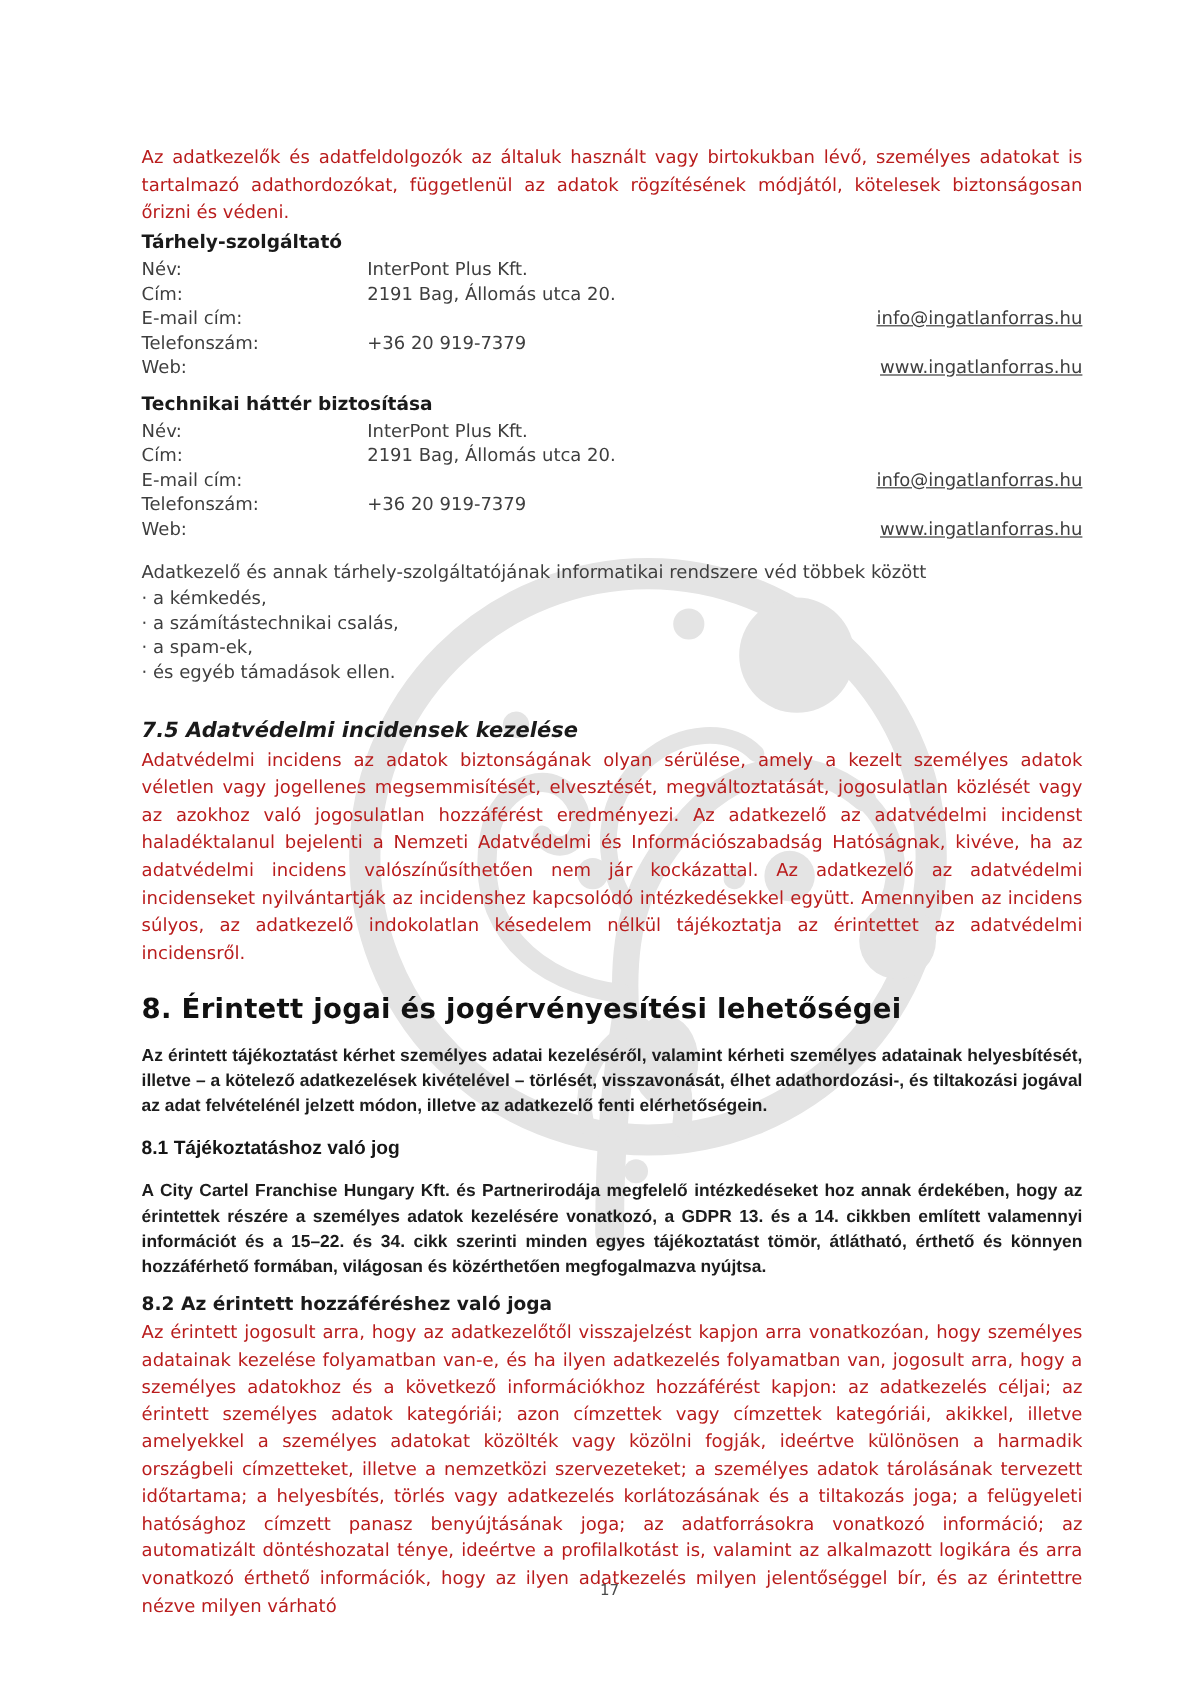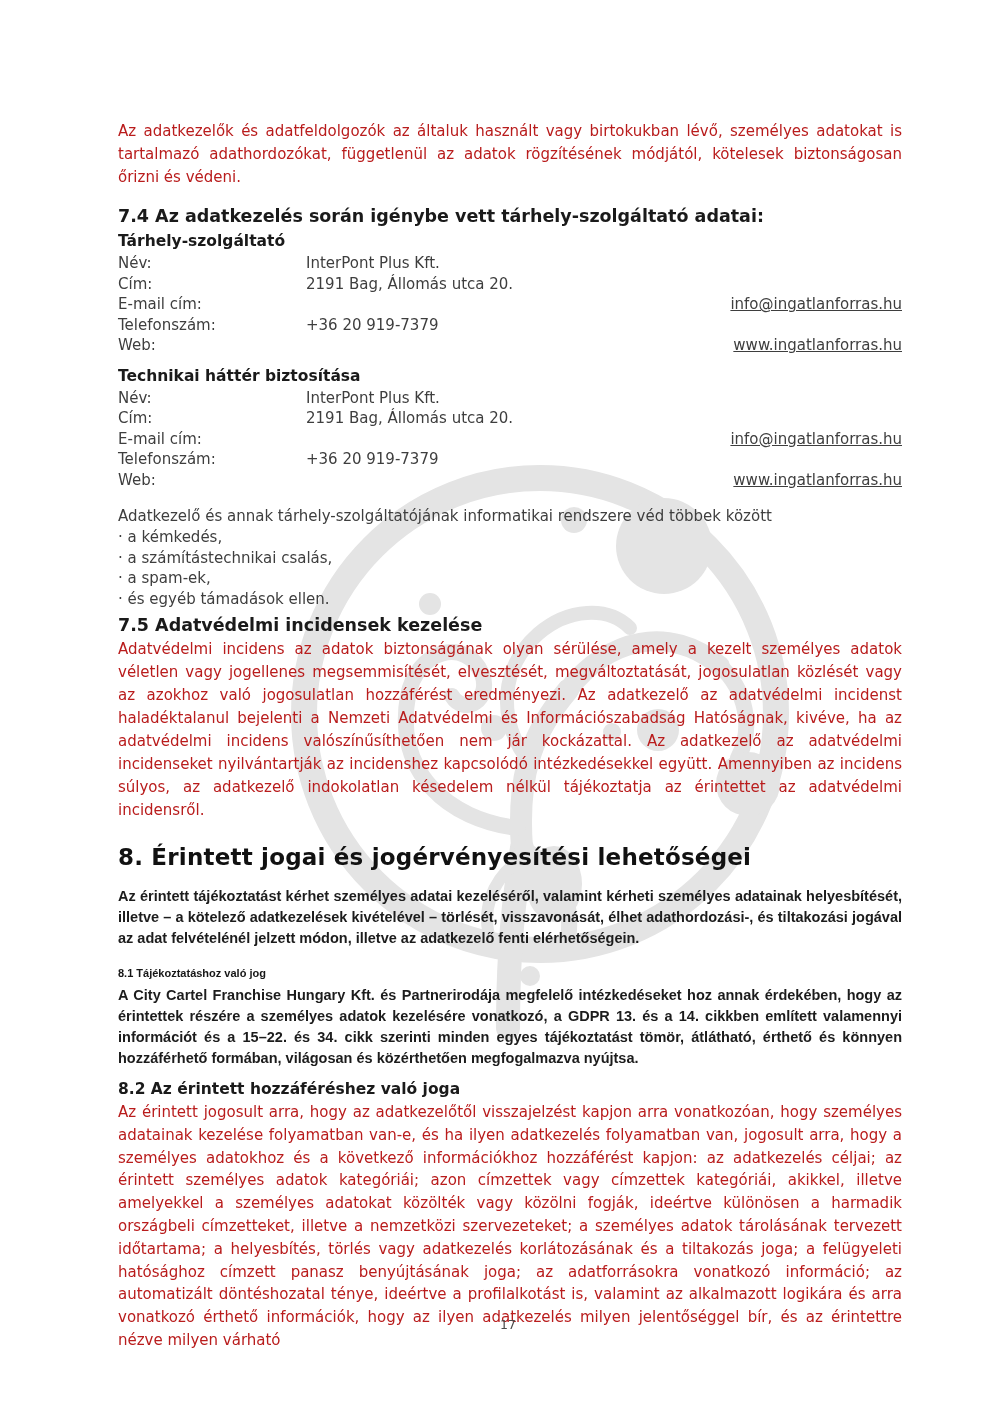--- a/index.html
+++ b/index.html
@@ -37,32 +37,32 @@
     font-size:23px;line-height:30px;font-weight:bold;
     color:#111111;margin:20px 0 12px 0;letter-spacing:.2px;
   }
   .contact{margin-top:1px;font-size:15px;line-height:20.5px;color:#3e3e3e;}
   .crow{display:flex;}
   .clabel{width:188px;flex:0 0 188px;}
   .cvalue{flex:1;}
   a.u, .u{text-decoration:underline;color:inherit;text-align:right;}
   .protect{margin-top:16px;font-size:15px;line-height:20.8px;color:#3e3e3e;}
   .protect .line{line-height:20.8px;}
-  .h75{margin-top:3px;}
+  .h75{margin-top:26px;font-style:italic;}
   .p75{margin-top:1px;}
   .compact{
     font-family:"Liberation Sans",sans-serif;font-weight:bold;
     font-size:14.5px;line-height:21px;color:#1c1c1c;
     text-align:justify;margin:14px 0 0 0;
   }
   .h81{
     font-family:"Liberation Sans",sans-serif;font-weight:bold;
-    font-size:11px;line-height:21px;color:#161616;margin:14px 0 0 0;
+    font-size:16px;line-height:21px;color:#161616;margin:14px 0 0 0;
   }
-  .p81{margin-top:1px;}
+  .p81{margin-top:15px;}
   .h82{
     font-size:15.5px;line-height:22px;font-weight:bold;color:#1a1a1a;
     margin:9px 0 0 0;
   }
   .p82{margin-top:1px;line-height:22.8px;}
   .pagenum{
     position:absolute;top:1317px;left:16px;right:0;
     text-align:center;font-size:12.5px;color:#4a4a4a;z-index:1;
   }
 </style>
@@ -91,21 +91,20 @@
     <circle cx="306" cy="92" r="13"></circle>
     <circle cx="262" cy="548" r="10"></circle>
     <ellipse cx="286" cy="456" rx="28" ry="38"></ellipse>
   </g>
 </svg>
 
 <div class="content">
 
   <p class="body-p">Az adatkezelők és adatfeldolgozók az általuk használt vagy birtokukban lévő, személyes adatokat is tartalmazó adathordozókat, függetlenül az adatok rögzítésének módjától, kötelesek biztonságosan őrizni és védeni.</p>
 
-  <div class="h2">7.4 Az adatkezelés során igénybe vett tárhely-szolgáltató adatai:</div>
 
   <div class="h3">Tárhely-szolgáltató</div>
   <div class="contact">
     <div class="crow">
       <span class="clabel">Név:</span>
       <span class="cvalue">InterPont Plus Kft.</span>
     </div>
     <div class="crow">
       <span class="clabel">Cím:</span>
       <span class="cvalue">2191 Bag, Állomás utca 20.</span>

